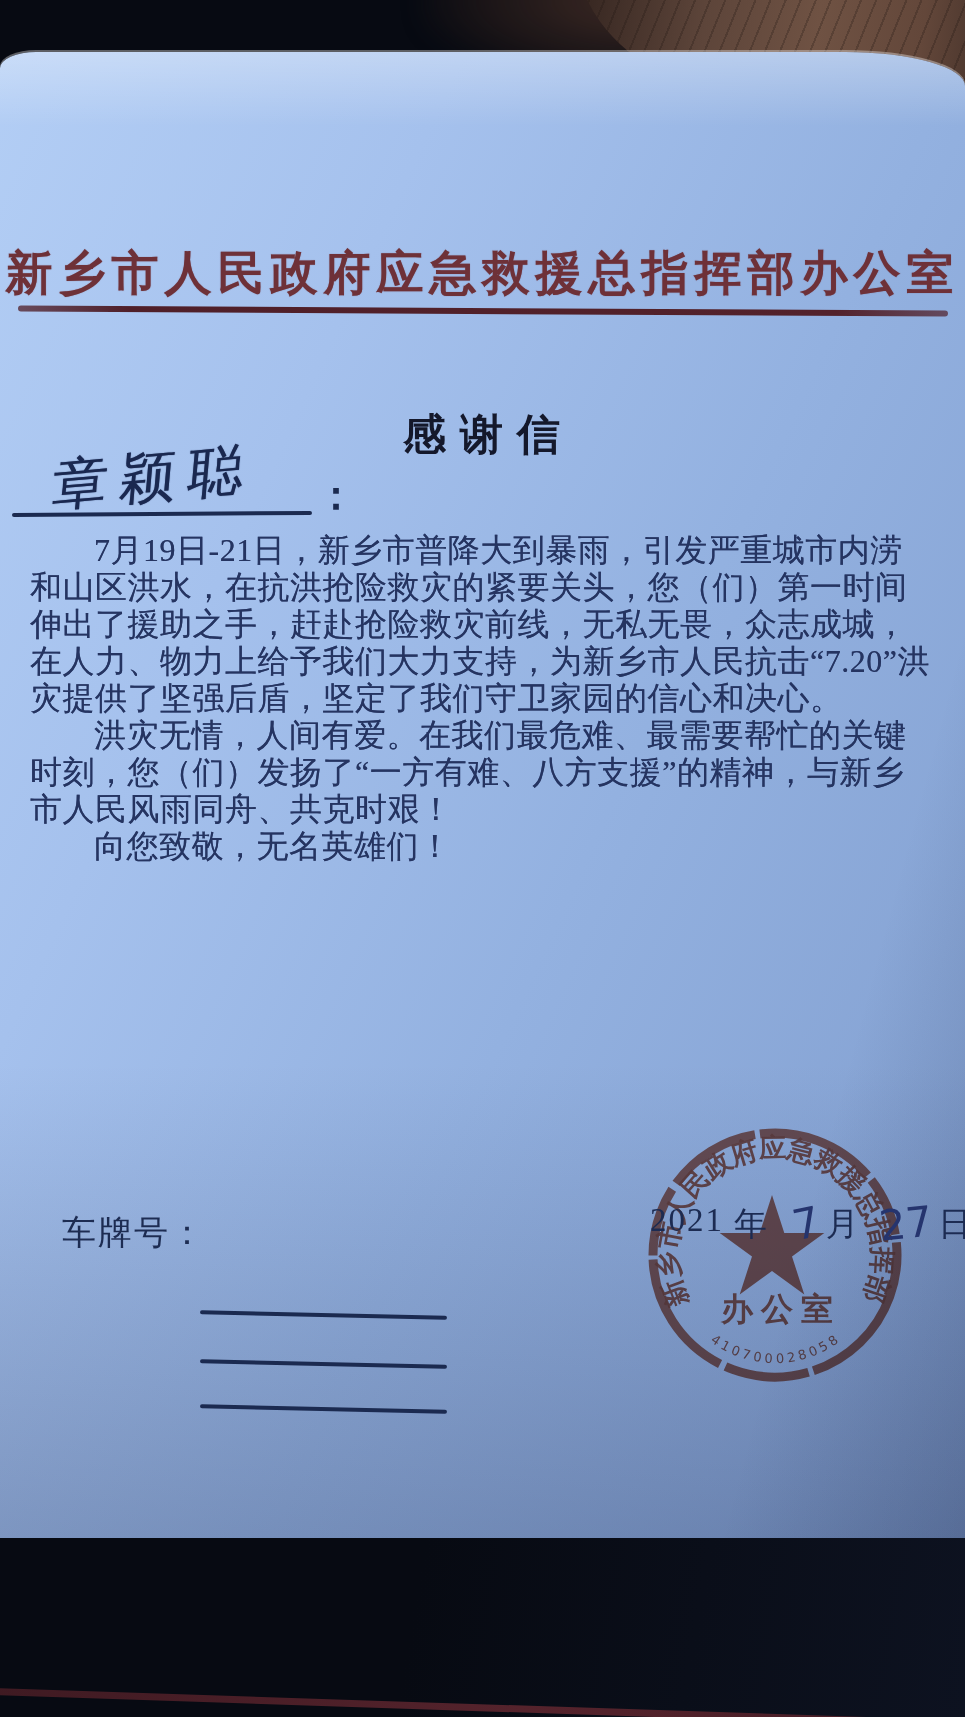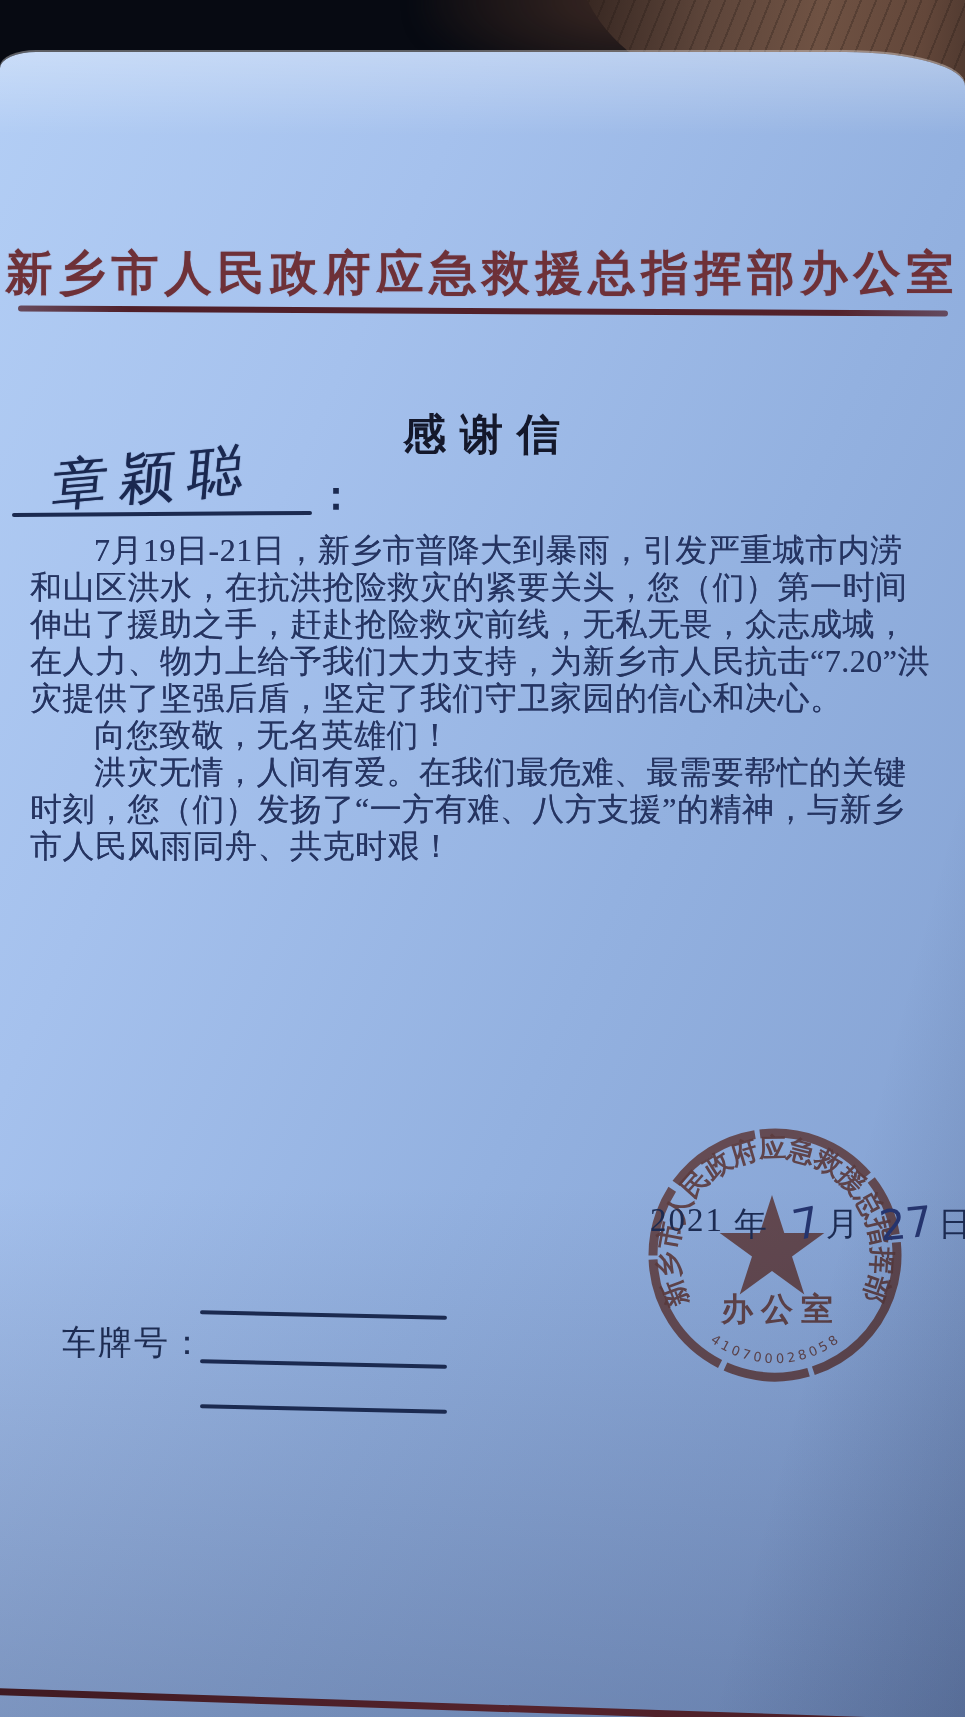--- a/index.html
+++ b/index.html
@@ -17,21 +17,21 @@
   
   .arm{
     position:absolute;right:-45px;top:-55px;width:430px;height:175px;
     background:
       repeating-linear-gradient(115deg, rgba(30,20,16,.25) 0 2px, transparent 2px 14px),
       linear-gradient(100deg,#33241f 0%,#5d453a 30%,#6f5243 55%,#63473a 78%,#3a2a24 100%);
     border-radius:0 0 18% 65% / 0 0 45% 100%;
     transform:rotate(-3deg);
   }
   .paper{
-    position:absolute;left:0;top:52px;width:965px;height:1665px;
+    position:absolute;left:0;top:52px;width:965px;height:1486px;
     background:
       linear-gradient(to bottom, rgba(255,255,255,.30), transparent 5%),
       linear-gradient(105deg, transparent 82%, rgba(25,35,65,.20)),
       linear-gradient(to bottom, transparent 68%, rgba(24,34,68,.24)),
       linear-gradient(115deg,#b3cef5 0%,#a5c1ed 28%,#93b1e0 58%,#7f9ccd 100%);
     border-radius:36px 120px 0 0 / 16px 34px 0 0;
     box-shadow:0 -2px 0 rgba(255,255,255,.35);
   }
   .org{
     position:absolute;top:190px;left:0;width:100%;text-align:center;
@@ -91,21 +91,21 @@
   .stamp .ring-text{
     font-family:"Liberation Serif",serif;font-weight:bold;
     font-size:27px;fill:#a04c3b;opacity:.92;
   }
   .stamp .office{
     font-family:"Liberation Serif",serif;font-weight:bold;
     font-size:32px;fill:#a04c3b;letter-spacing:8px;text-anchor:middle;opacity:.92;
   }
   .stamp .serial{font-family:"DejaVu Sans",sans-serif;font-size:13px;fill:#a04c3b;letter-spacing:3.5px;opacity:.9;}
   .plate-label{
-    position:absolute;top:1268px;left:62px;
+    position:absolute;top:1158px;left:62px;
     font-size:34px;color:#1d2c52;letter-spacing:2px;
   }
   .blank-line{
     position:absolute;left:200px;width:247px;height:4px;
     background:#1b2a50;border-radius:2px;transform:rotate(1.3deg);
   }
   .blank-line.l1{top:1261px;}
   .blank-line.l2{top:1310px;}
   .blank-line.l3{top:1355px;}
   .footer-rule{
@@ -127,22 +127,22 @@
     <div class="org-rule"></div>
 
     <div class="title">感谢信</div>
 
     <div class="hand-name">章颖聪</div>
     <div class="name-underline"></div>
     <div class="name-colon">：</div>
 
     <div class="body">
       <p>7月19日-21日，新乡市普降大到暴雨，引发严重城市内涝和山区洪水，在抗洪抢险救灾的紧要关头，您（们）第一时间伸出了援助之手，赶赴抢险救灾前线，无私无畏，众志成城，在人力、物力上给予我们大力支持，为新乡市人民抗击“7.20”洪灾提供了坚强后盾，坚定了我们守卫家园的信心和决心。</p>
+      <p>洪灾无情，人间有爱。在我们最危难、最需要帮忙的关键时刻，您（们）发扬了“一方有难、八方支援”的精神，与新乡市人民风雨同舟、共克时艰！</p>
       <p>向您致敬，无名英雄们！</p>
-      <p>洪灾无情，人间有爱。在我们最危难、最需要帮忙的关键时刻，您（们）发扬了“一方有难、八方支援”的精神，与新乡市人民风雨同舟、共克时艰！</p>
     </div>
 
     <div class="date-line">
       <span class="d-print d-year">2021</span>
       <span class="d-print">年</span>
       <span class="d-hand">7</span>
       <span class="d-print">月</span>
       <span class="d-hand d-day">27</span>
       <span class="d-print">日</span>
     </div>

